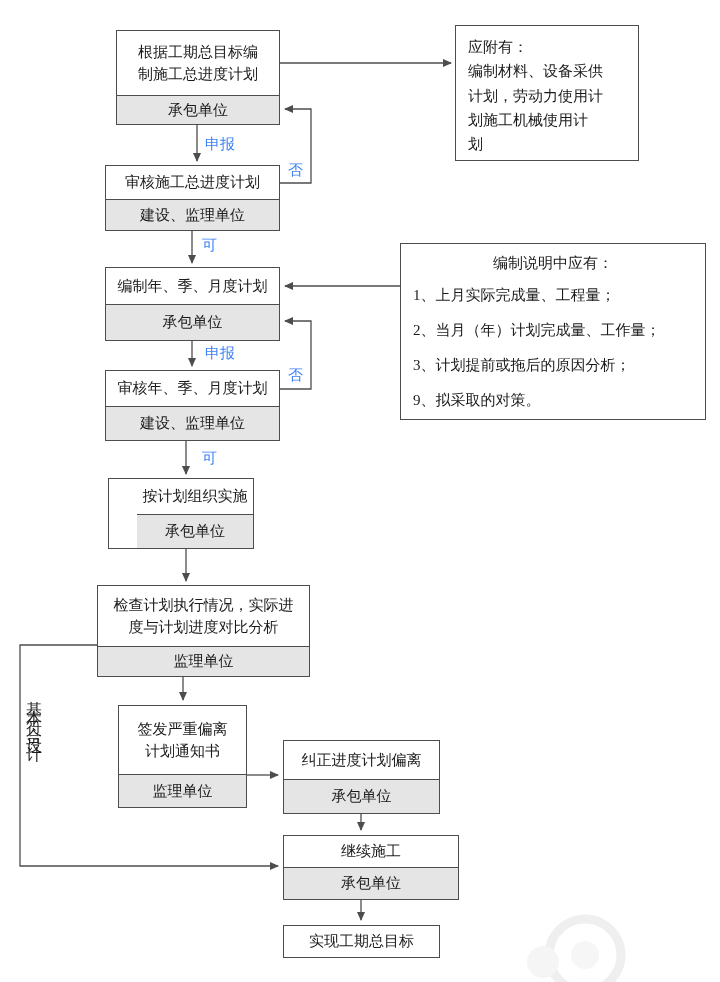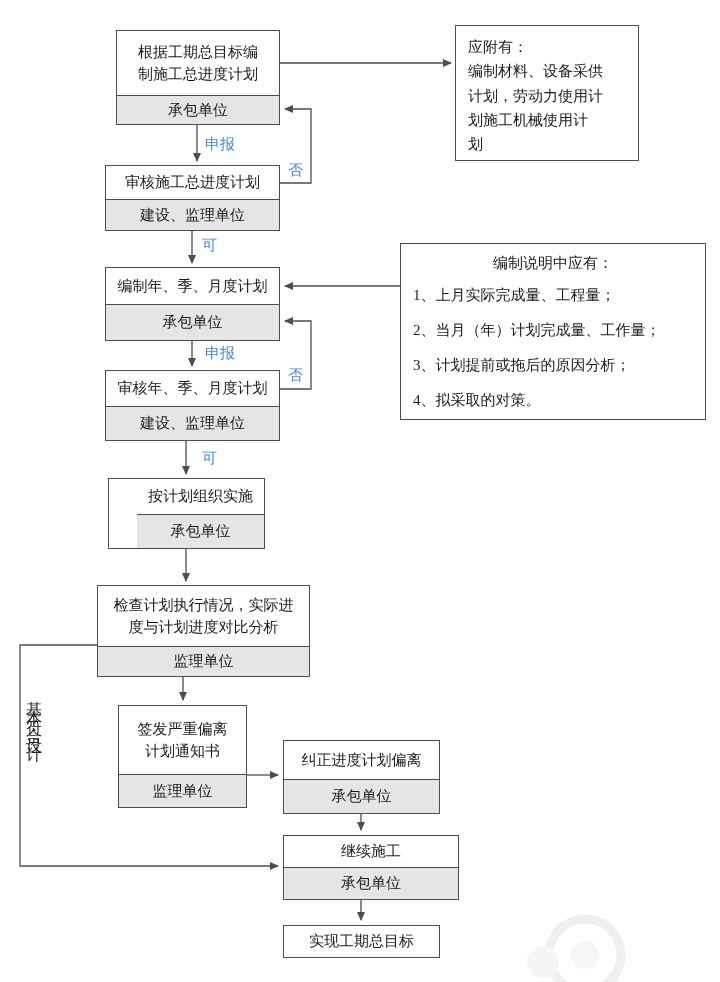--- a/index.html
+++ b/index.html
@@ -83,21 +83,21 @@
   <div class="node" style="left:105px; top:267px; width:175px;">
     <div class="node-title" style="height:36px">编制年、季、月度计划</div>
     <div class="node-actor" style="height:36px">承包单位</div>
   </div>
 
   <div class="node" style="left:105px; top:370px; width:175px;">
     <div class="node-title" style="height:35px">审核年、季、月度计划</div>
     <div class="node-actor" style="height:34px">建设、监理单位</div>
   </div>
 
-  <div class="node" style="left:108px; top:478px; width:157px;padding-left:28px;">
+  <div class="node" style="left:108px; top:478px; width:146px;padding-left:28px;">
     <div class="node-title" style="height:35px">按计划组织实施</div>
     <div class="node-actor" style="height:34px">承包单位</div>
   </div>
 
   <div class="node" style="left:97px; top:585px; width:213px;">
     <div class="node-title" style="height:60px">检查计划执行情况，实际进
 度与计划进度对比分析</div>
     <div class="node-actor" style="height:30px">监理单位</div>
   </div>
 
@@ -127,21 +127,21 @@
 计划，劳动力使用计
 划施工机械使用计
 划</div>
   </div>
 
   <div class="note" id="note-explanation" style="left:400px; top:243px; width:306px; height:177px;">
     <div class="note-title">编制说明中应有：</div>
     <div class="note-item">1、上月实际完成量、工程量；</div>
     <div class="note-item">2、当月（年）计划完成量、工作量；</div>
     <div class="note-item">3、计划提前或拖后的原因分析；</div>
-    <div class="note-item">4、拟采取的对策。</div>
+    <div class="note-item">9、拟采取的对策。</div>
   </div>
 
   <div class="flow-label" style="left:205px; top:135px;">申报</div>
   <div class="flow-label" style="left:288px; top:161px;">否</div>
   <div class="flow-label" style="left:202px; top:236px;">可</div>
   <div class="flow-label" style="left:205px; top:344px;">申报</div>
   <div class="flow-label" style="left:288px; top:366px;">否</div>
   <div class="flow-label" style="left:202px; top:449px;">可</div>
   <div class="vertical-label" style="left:23px; top:688px; height:150px;">基本符合设计</div>
 

